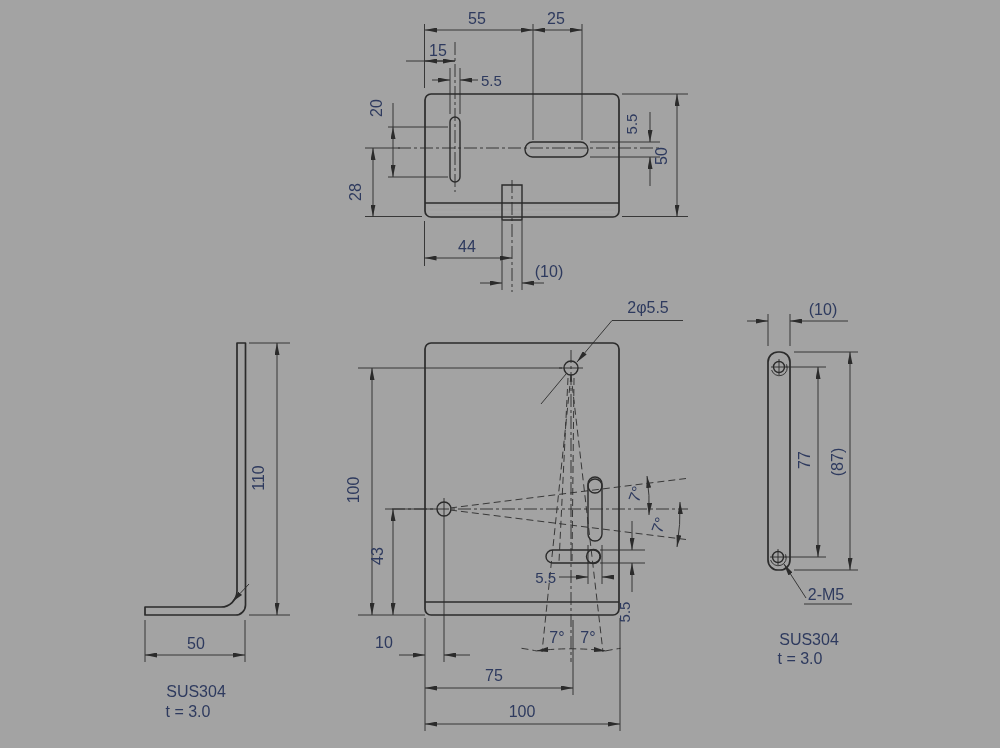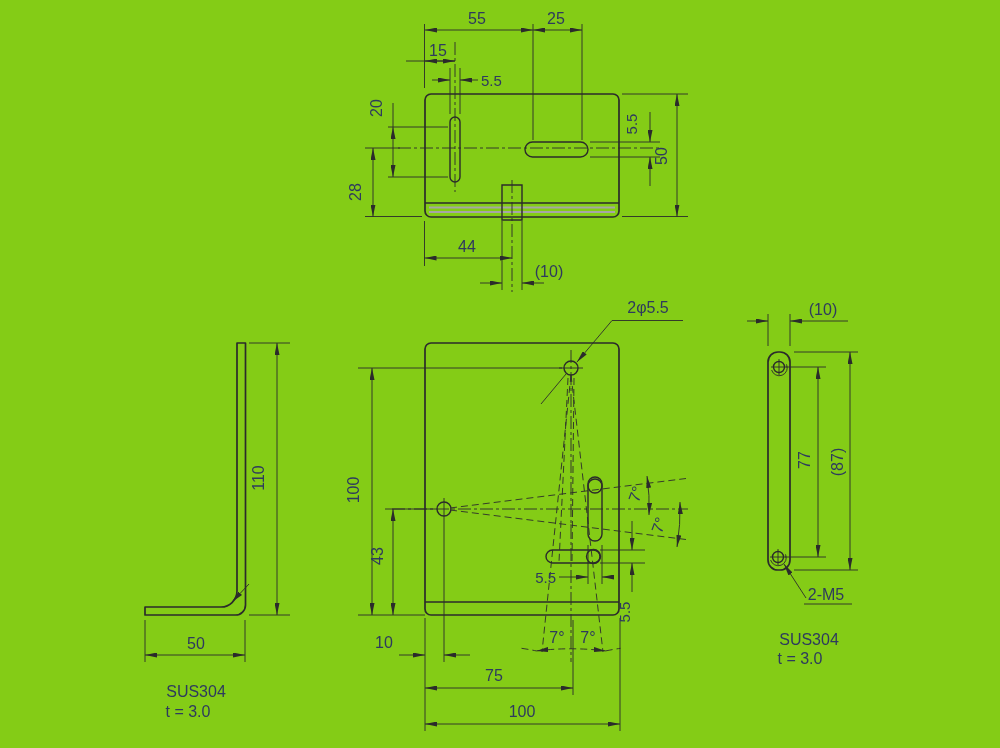--- a/index.html
+++ b/index.html
@@ -1,16 +1,16 @@
 <!DOCTYPE html>
 <html><head>
 <meta charset="utf-8">
 <style>
   html,body{margin:0;padding:0;background:#ffffff;}
-  .stage{position:relative;width:1000px;height:748px;background:#84cc16;overflow:hidden;}
+  .stage{position:relative;width:1000px;height:748px;background:#a3a3a3;overflow:hidden;}
   svg{display:block;}
   .o  {stroke:#2b2b2b;stroke-width:1.7;fill:none;stroke-linejoin:round;stroke-linecap:round;}
   .o2 {stroke:#2b2b2b;stroke-width:1.4;fill:none;}
   .t  {stroke:#2b2b2b;stroke-width:0.9;fill:none;}
   .gray{stroke:#a6a6a6;stroke-width:2.2;fill:none;}
   .cl {stroke:#2b2b2b;stroke-width:0.9;fill:none;stroke-dasharray:13,3,3,3;}
   .dl {stroke:#2b2b2b;stroke-width:0.9;fill:none;stroke-dasharray:7,4;}
   text{font-family:"Liberation Sans","DejaVu Sans",sans-serif;font-size:16px;fill:#2e3a5e;}
   .sm{font-size:15px;}
 </style>

